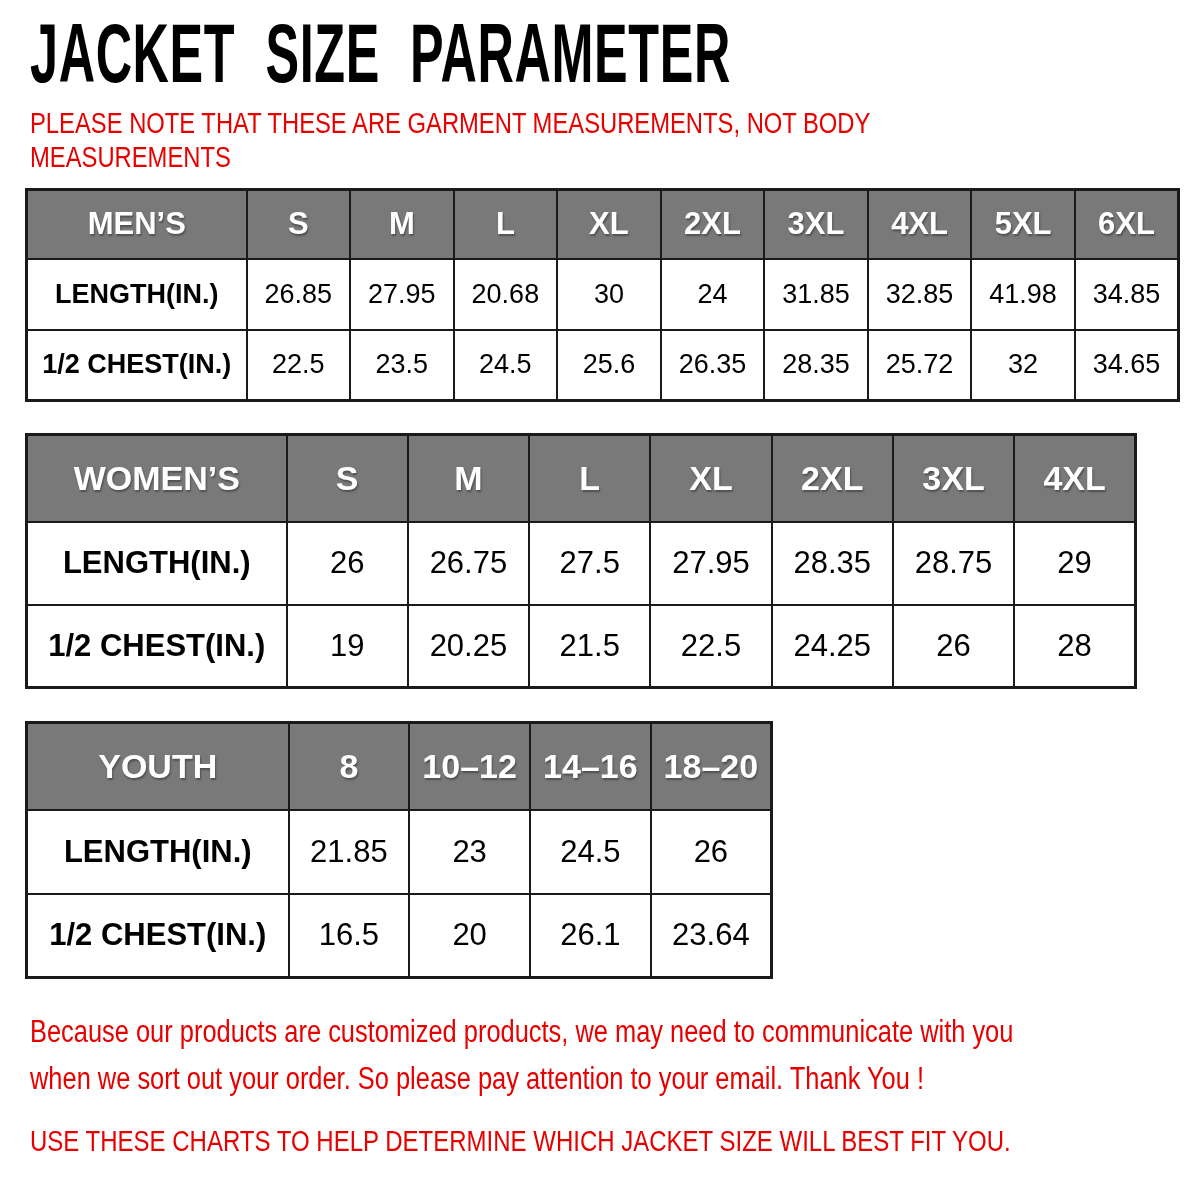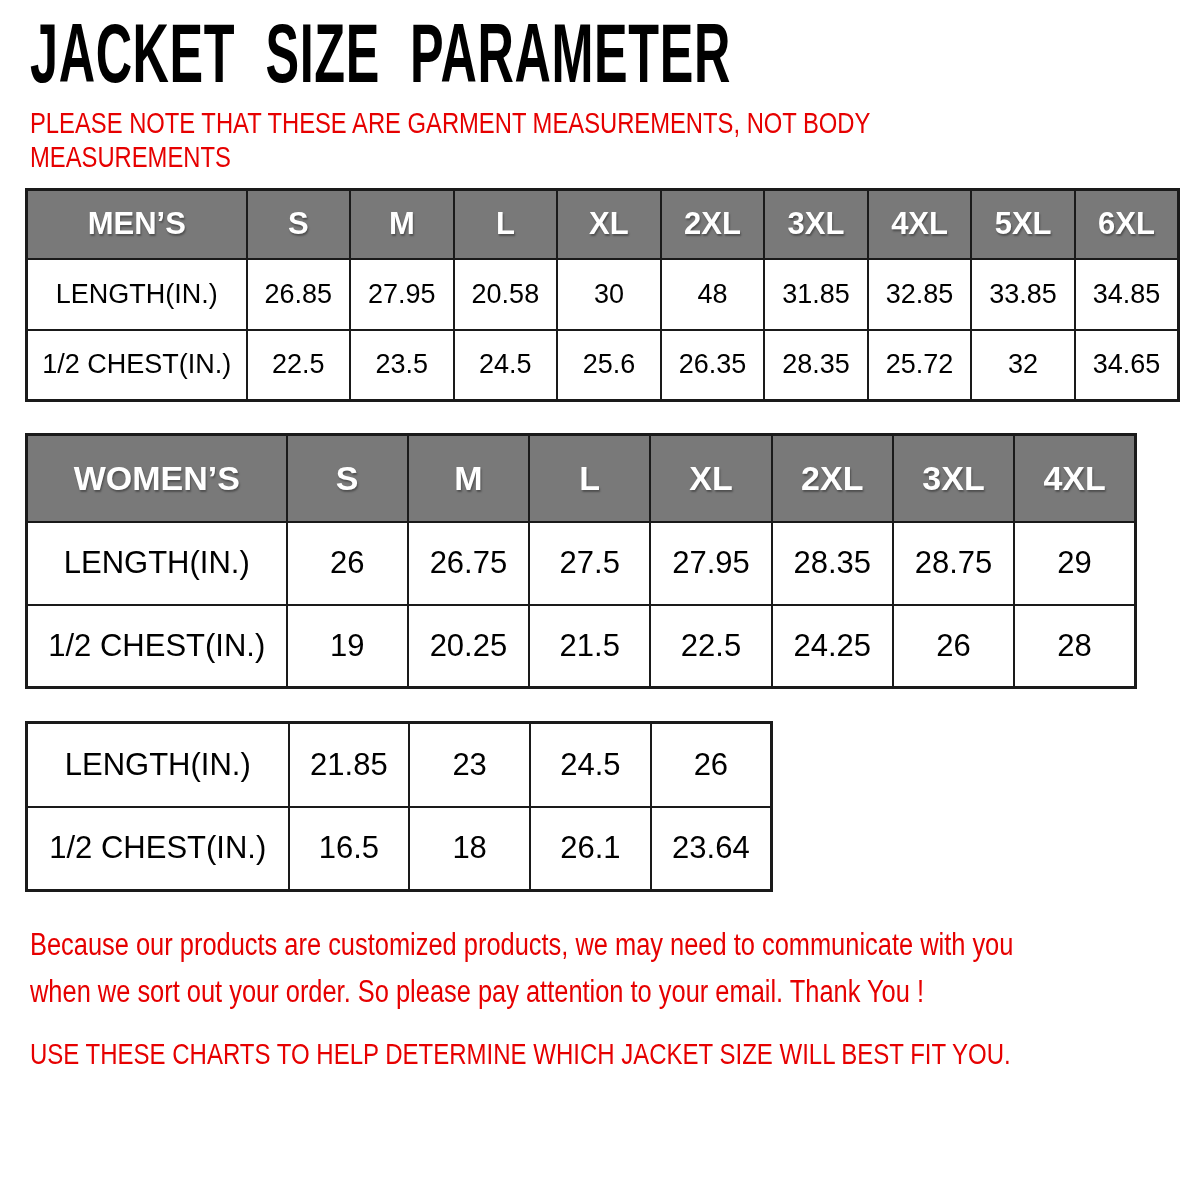--- a/index.html
+++ b/index.html
@@ -46,21 +46,21 @@
     border: 2px solid #1a1a1a;
     padding: 0;
     overflow: hidden;
   }
   table.size-table tr.head td {
     background: #797979;
     color: #ffffff;
     font-weight: bold;
     text-shadow: 1px 2px 2px rgba(0,0,0,0.35);
   }
-  td.lbl { font-weight: normal; }
+  td.lbl { font-weight: bold; }
 
   .t-mens { width: 1155px; margin-top: 14px; padding-left: 29px; }
   .t-mens tr.head td { height: 69px; font-size: 31px; }
   .t-mens tr.r td    { height: 71px; font-size: 27px; }
   .t-mens col.c0 { width: 220px; }
 
   .t-womens { width: 1112px; margin-top: 31px; padding-left: 44px; }
   .t-womens tr.head td { height: 87px; font-size: 34px; }
   .t-womens tr.r td    { height: 83px; font-size: 31px; }
   .t-womens col.c0 { width: 260px; }
@@ -123,26 +123,26 @@
       <td>2XL</td>
       <td>3XL</td>
       <td>4XL</td>
       <td>5XL</td>
       <td>6XL</td>
     </tr>
     <tr class="r">
       <td class="lbl">LENGTH(IN.)</td>
       <td>26.85</td>
       <td>27.95</td>
-      <td>20.58</td>
+      <td>20.68</td>
       <td>30</td>
-      <td>48</td>
+      <td>24</td>
       <td>31.85</td>
       <td>32.85</td>
-      <td>33.85</td>
+      <td>41.98</td>
       <td>34.85</td>
     </tr>
     <tr class="r">
       <td class="lbl">1/2 CHEST(IN.)</td>
       <td>22.5</td>
       <td>23.5</td>
       <td>24.5</td>
       <td>25.6</td>
       <td>26.35</td>
       <td>28.35</td>
@@ -200,31 +200,38 @@
 
   <table class="size-table t-youth">
     <colgroup>
       <col class="c0">
         <col>
         <col>
         <col>
         <col>
     </colgroup>
     <tbody>
+        <tr class="head">
+      <td class="lbl">YOUTH</td>
+      <td>8</td>
+      <td>10–12</td>
+      <td>14–16</td>
+      <td>18–20</td>
+    </tr>
     <tr class="r">
       <td class="lbl">LENGTH(IN.)</td>
       <td>21.85</td>
       <td>23</td>
       <td>24.5</td>
       <td>26</td>
     </tr>
     <tr class="r">
       <td class="lbl">1/2 CHEST(IN.)</td>
       <td>16.5</td>
-      <td>18</td>
+      <td>20</td>
       <td>26.1</td>
       <td>23.64</td>
     </tr>
   </tbody>
     </table>
 
   <div class="footer-para">
     <div>Because our products are customized products, we may need to communicate with you</div>
     <div>when we sort out your order. So please pay attention to your email. Thank You !</div>
   </div>

